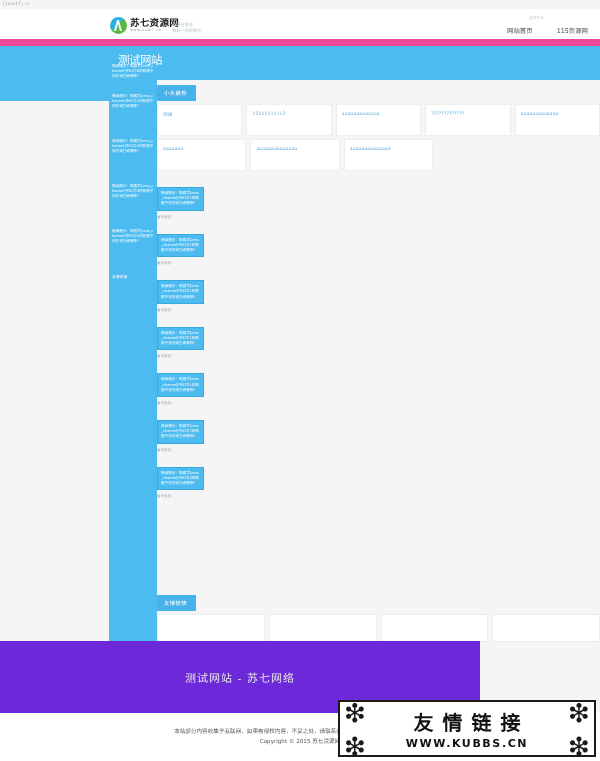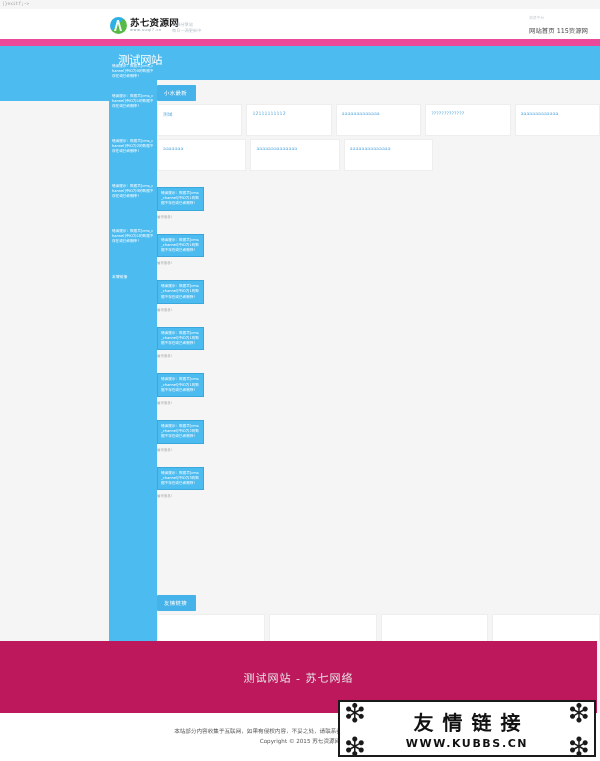--- a/index.html
+++ b/index.html
@@ -42,21 +42,21 @@
   .brand-text { display: flex; flex-direction: column; line-height: 1; }
   .brand-cn {
     font-size: 9.5px; font-weight: bold; color: #1a1a1a; letter-spacing: .3px;
     font-family: "DejaVu Sans", "Liberation Sans", sans-serif;
   }
   .brand-url { font-size: 3.6px; color: #8aa0ad; letter-spacing: .6px; margin-top: 1.5px; }
   .brand-slogan {
     position: absolute; left: 172px; top: 13px;
     font-size: 4.2px; line-height: 6px; color: #b9c4cb;
   }
-  .topnav { position: absolute; right: 12px; top: 17px; display: flex; gap: 2px; }
+  .topnav { position: absolute; right: 12px; top: 17px; display: flex; gap: 24px; }
   .topnav a { font-size: 6.4px; color: #4a4a4a; text-decoration: none; }
   .topnav-tag {
     position: absolute; right: 56px; top: 6px;
     font-size: 3.8px; color: #c6cdd2;
   }
 
   
   .hero {
     position: absolute; left: 0; top: 46px; width: 600px; height: 55px;
     background: #4bbbf0;
@@ -115,22 +115,22 @@
   }
   .err-caption { font-size: 3.4px; color: #9a9a9a; line-height: 6px; margin-bottom: 14px; }
 
   
   .links-sect { position: absolute; left: 0; top: 510px; width: 443px; }
   .link-row { display: flex; gap: 4px; margin-top: 3px; }
   .link-card { background: #ffffff; border: 1px solid #eeeeee; height: 28px; flex: 1 1 0; }
 
   
   .footer {
-    position: absolute; left: 0; top: 641px; width: 597px; height: 72px;
-    background: #be185d;
+    position: absolute; left: 0; top: 641px; width: 480px; height: 72px;
+    background: #6d28d9;
     display: flex; align-items: center; justify-content: center;
   }
   .footer-title { font-size: 11px; color: #e6e6e6; letter-spacing: 1px; }
 
   .legal {
     position: absolute; left: 0; top: 713px; width: 600px; height: 48px;
     background: #ffffff; text-align: center; padding-top: 13px;
   }
   .legal-line { font-size: 5.6px; color: #555555; line-height: 10px; }
   .legal-line a { color: #8fb8d8; text-decoration: none; }

